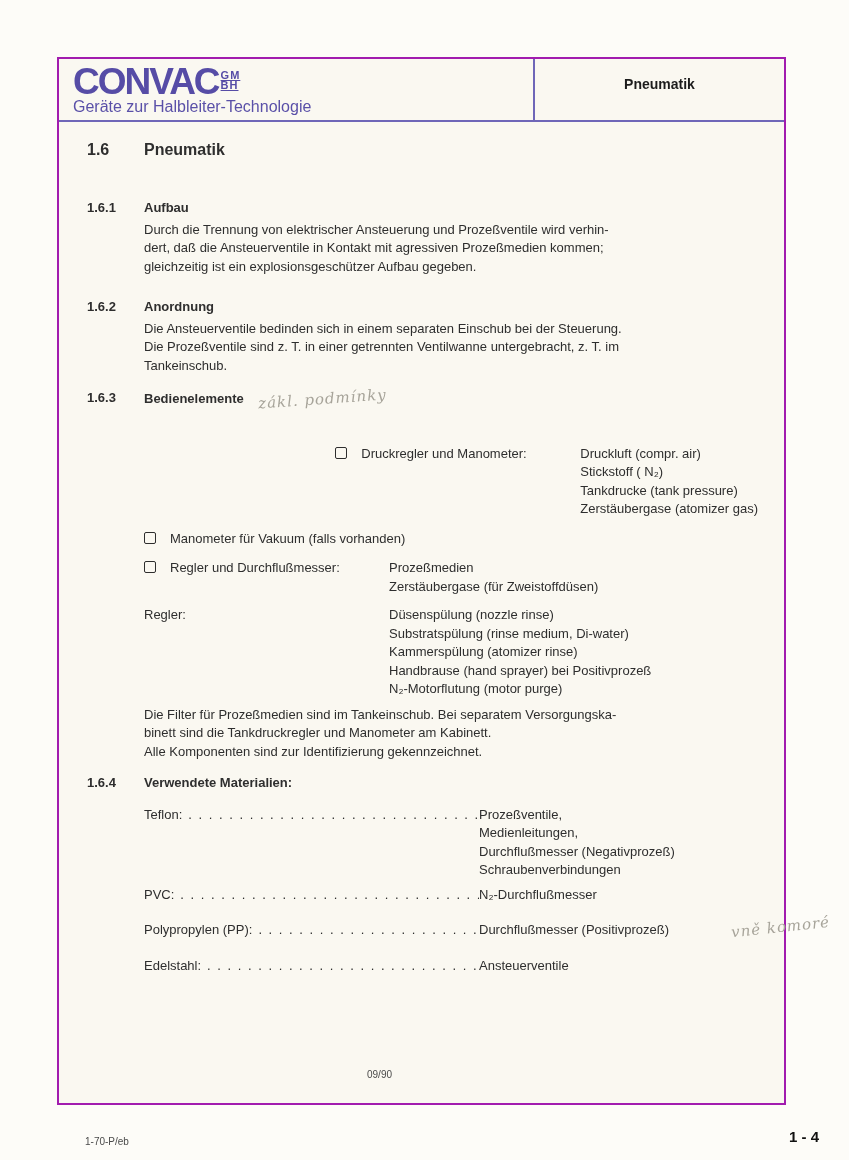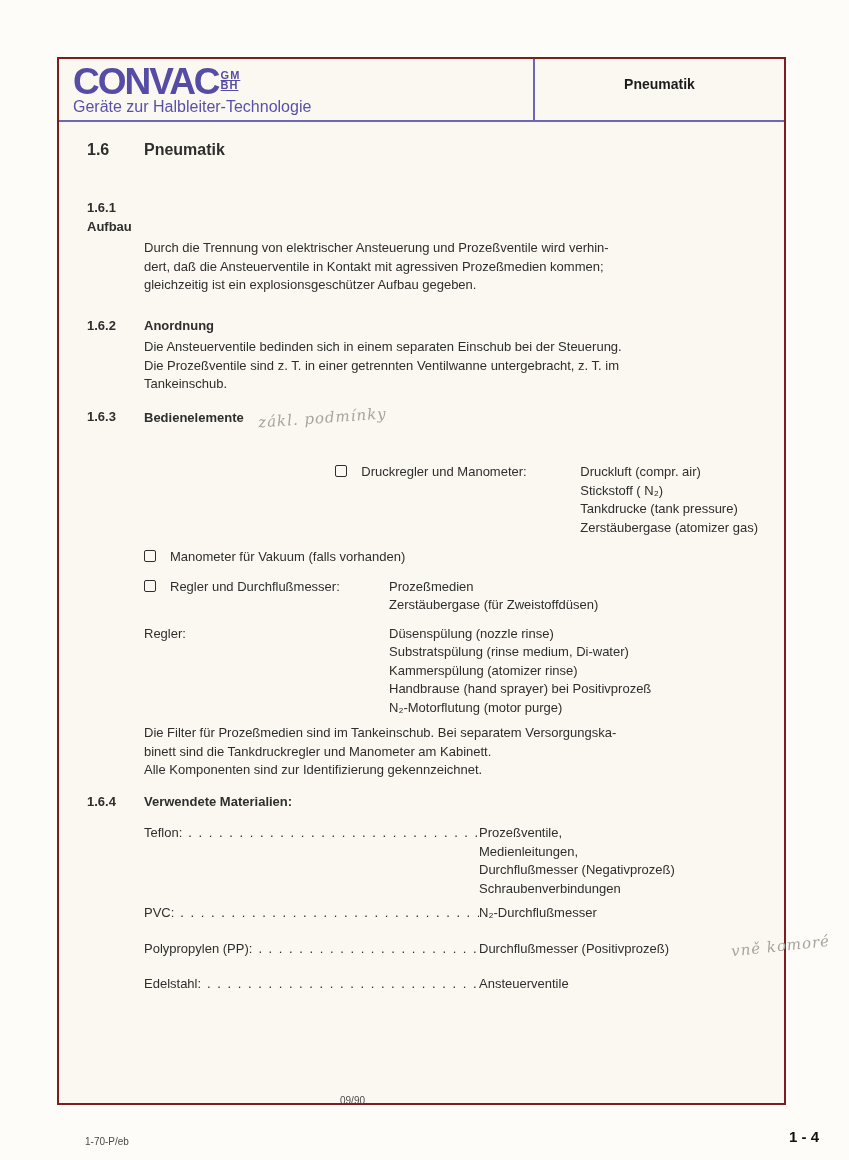--- a/index.html
+++ b/index.html
@@ -4,21 +4,21 @@
 <style>
   html,body{margin:0;padding:0;}
   body{
     width:849px;height:1160px;position:relative;overflow:hidden;
     background:#fdfcf8;
     font-family:"Liberation Sans","DejaVu Sans",sans-serif;
     color:#2e2e2e;
   }
   .frame{
     position:absolute;left:57px;top:57px;width:729px;height:1048px;
-    border:2px solid #7f1d1d;background:#faf8f1;box-sizing:border-box;
+    border:2px solid #a21caf;background:#faf8f1;box-sizing:border-box;
   }
   
   .hdr{display:flex;border-bottom:2px solid #6f66b8;height:63px;box-sizing:border-box;}
   .hdr-left{width:474px;box-sizing:border-box;padding:8px 0 0 14px;}
   .brand-row{display:flex;align-items:flex-start;}
   .brand{
     font-size:37px;font-weight:bold;color:#564ca6;letter-spacing:-2px;
     line-height:30px;
   }
   .brand-suffix{
@@ -29,21 +29,21 @@
   .hdr-right{
     flex:1;border-left:2px solid #6f66b8;text-align:center;
     padding-top:17px;font-weight:bold;font-size:14px;color:#1c1c1c;box-sizing:border-box;
   }
   
   .content{padding:18px 26px 0 28px;font-size:13px;line-height:18.5px;}
   .sec{display:flex;}
   .num{width:57px;flex:none;font-weight:bold;}
   .bold{font-weight:bold;}
   .main-hd{font-size:16px;line-height:19px;}
-  .gap40{margin-top:40px;flex-direction:column;} .gap22{margin-top:22px;} .gap14{margin-top:14px;}
+  .gap40{margin-top:40px;} .gap22{margin-top:22px;} .gap14{margin-top:14px;}
   .gap12{margin-top:3px;} .gap20{margin-top:20px;} .gap16{margin-top:16px;justify-content:flex-end;}
   .gap11{margin-top:11px;}  .gap10{margin-top:10px;}
   .gap7{margin-top:7px;}   .gap13{margin-top:13px;align-items:flex-end;}.gap6{margin-top:6px;}
   .gap17{margin-top:17px;}
   .row2{display:flex;}
   .col-label{width:245px;flex:none;}
   .col-vals{flex:1;}
   .cb{
     display:inline-block;width:10px;height:10px;border:1.6px solid #2e2e2e;
     border-radius:2px;margin-right:14px;vertical-align:-1px;background:transparent;
@@ -53,21 +53,21 @@
   .mat-vals{flex:1;position:relative;white-space:nowrap;}
   .dots{word-spacing:3px;margin-left:6px;color:#2e2e2e;}
   .pencil{
     font-family:"DejaVu Serif",serif;font-style:italic;color:#a7a49a;
     font-size:15px;letter-spacing:1px;
   }
   .hand1{display:inline-block;transform:rotate(-4deg) translateY(1px);margin-left:14px;font-weight:normal;}
   .hand2{position:absolute;left:252px;top:-3px;transform:rotate(-6deg);}
   
   .footer-left{position:absolute;left:85px;top:1136px;font-size:10px;color:#4a4a4a;}
-  .footer-center{position:absolute;left:0;top:1095px;width:705px;text-align:center;font-size:10px;color:#4a4a4a;}
+  .footer-center{position:absolute;left:0;top:1069px;width:705px;text-align:center;font-size:10px;color:#4a4a4a;padding-left:27px;}
   .footer-right{position:absolute;right:30px;top:1128px;font-size:15px;font-weight:bold;color:#111;}
 </style>
 </head>
 <body>
 
 <div class="frame">
 
   <div class="hdr">
     <div class="hdr-left">
       <div class="brand-row">

